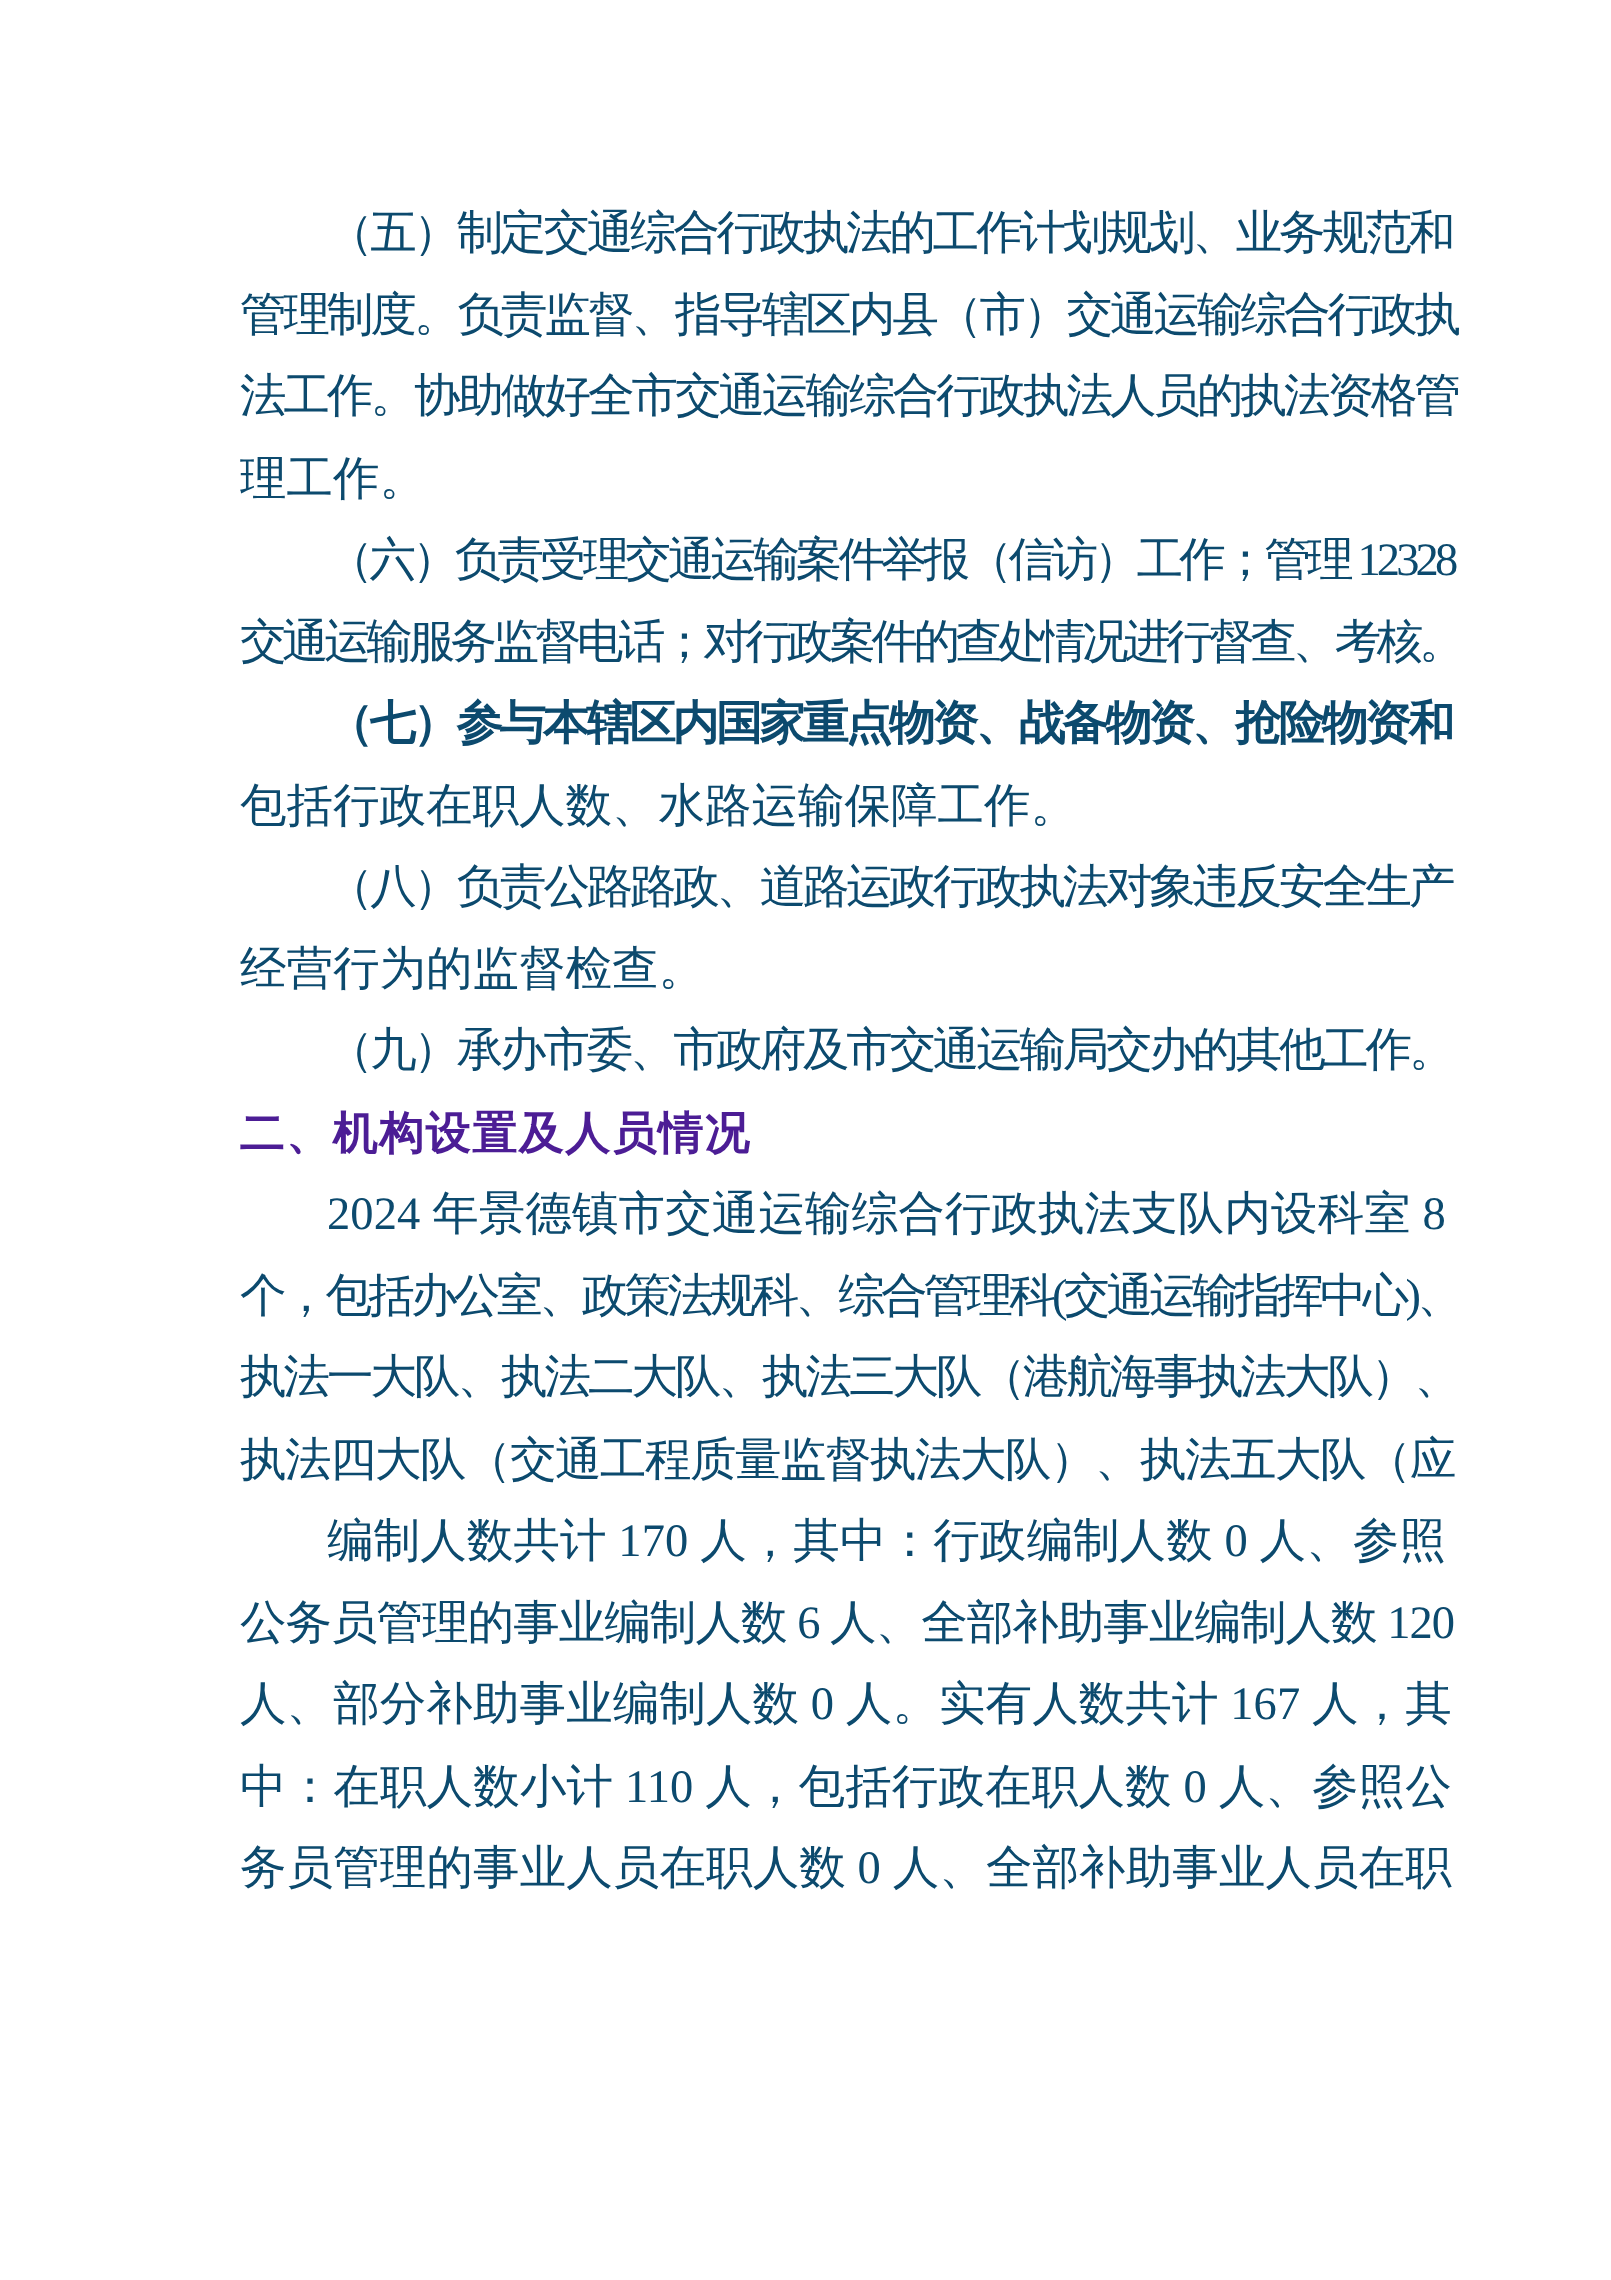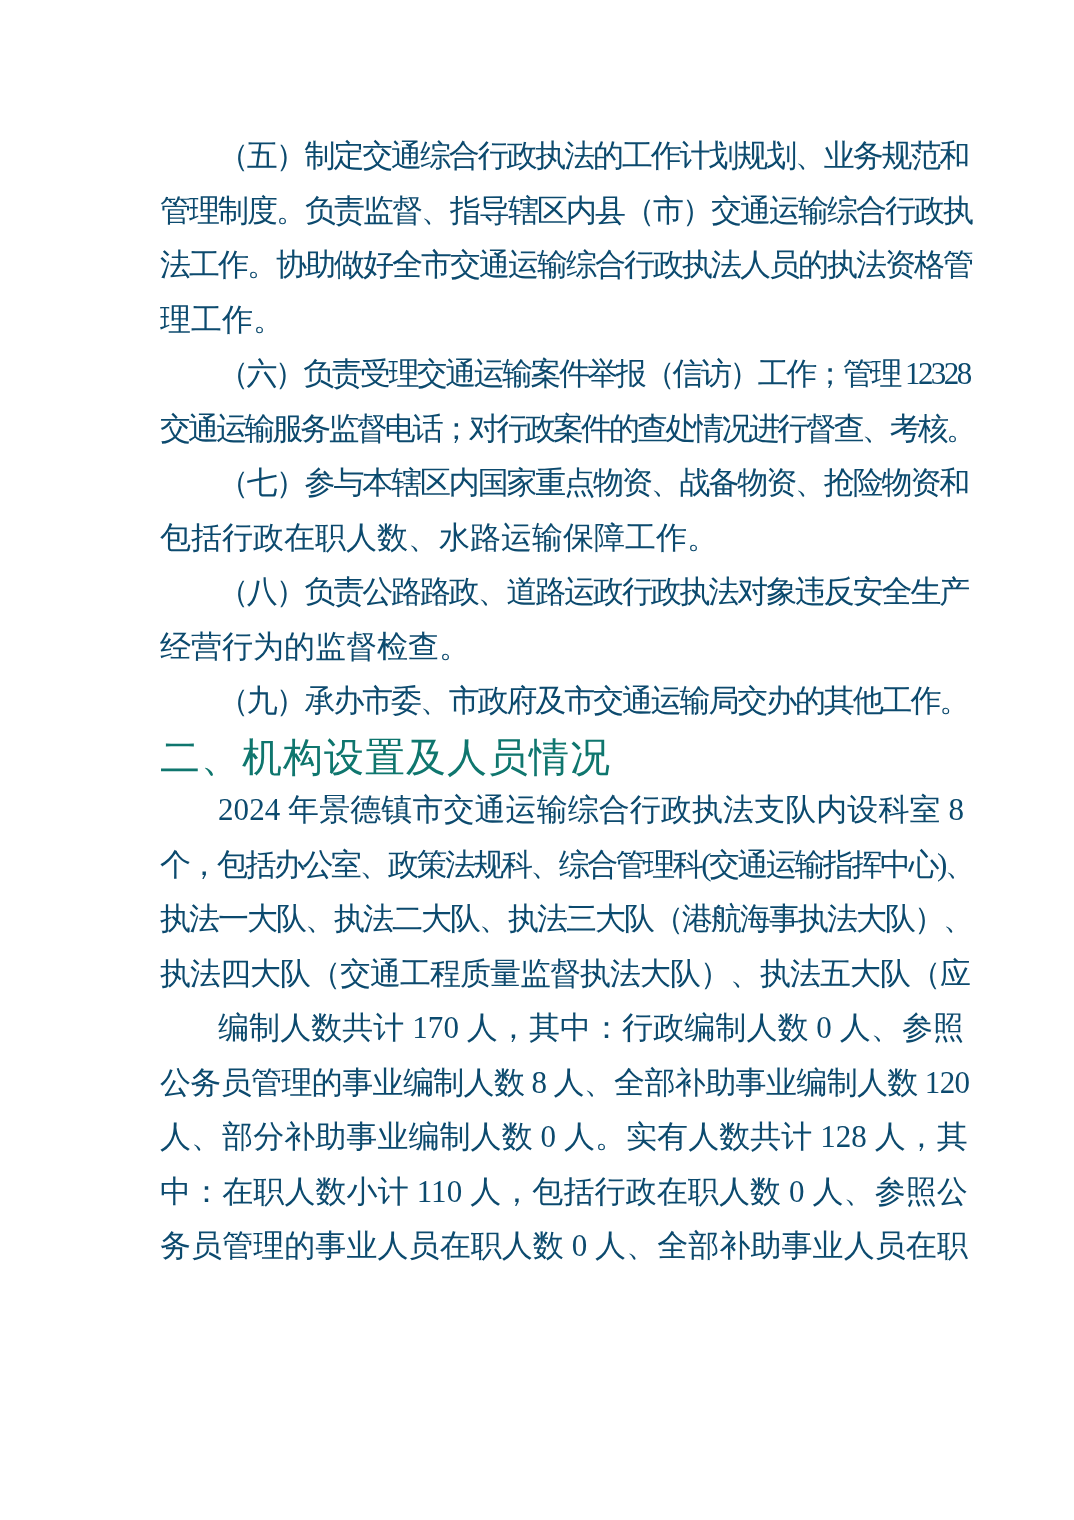--- a/index.html
+++ b/index.html
@@ -37,23 +37,23 @@
     font-size: 31px;
     color: #0c4a6e;
     vertical-align: middle;
     line-height: 54.5px;
   }
   .indent {
     padding-left: 58px;
   }
   .heading .txt {
     font-family: "Liberation Sans", "DejaVu Sans", sans-serif;
-    font-weight: 400;
-    font-size: 40px;
-    color: #0f766e;
+    font-weight: 700;
+    font-size: 30px;
+    color: #4c1d95;
     letter-spacing: 1px;
   }
   section { margin: 0; padding: 0; }
   h2 { margin: 0; padding: 0; font-weight: normal; }
 </style>
 </head>
 <body>
 
 <main class="page">
 
@@ -63,21 +63,21 @@
     <div class="line jl"><span class="txt" style="letter-spacing: -2px;">法工作。协助做好全市交通运输综合行政执法人员的执法资格管</span></div>
     <div class="line"><span class="txt" style="letter-spacing: 0px;">理工作。</span></div>
   </section>
 
   <section>
     <div class="line jl indent"><span class="txt" style="letter-spacing: -2.59px;">（六）负责受理交通运输案件举报（信访）工作；管理 12328</span></div>
     <div class="line"><span class="txt" style="letter-spacing: -2.93px;">交通运输服务监督电话；对行政案件的查处情况进行督查、考核。</span></div>
   </section>
 
   <section>
-    <div class="line jl indent"><span class="txt" style="letter-spacing: -2.15px;">（七）参与本辖区内国家重点物资、战备物资、抢险物资和</span></div>
+    <div class="line jl indent"><span class="txt" style="letter-spacing: -2.15px; font-weight: bold;">（七）参与本辖区内国家重点物资、战备物资、抢险物资和</span></div>
     <div class="line"><span class="txt" style="letter-spacing: 0px;">包括行政在职人数、水路运输保障工作。</span></div>
   </section>
 
   <section>
     <div class="line jl indent"><span class="txt" style="letter-spacing: -2.15px;">（八）负责公路路政、道路运政行政执法对象违反安全生产</span></div>
     <div class="line"><span class="txt" style="letter-spacing: 0px;">经营行为的监督检查。</span></div>
   </section>
 
   <section>
     <div class="line jl indent"><span class="txt" style="letter-spacing: -2.15px;">（九）承办市委、市政府及市交通运输局交办的其他工作。</span></div>
@@ -87,19 +87,19 @@
 
   <section>
     <div class="line jl indent"><span class="txt" style="letter-spacing: 0.07px;">2024 年景德镇市交通运输综合行政执法支队内设科室 8</span></div>
     <div class="line jl"><span class="txt" style="letter-spacing: -2.51px;">个，包括办公室、政策法规科、综合管理科(交通运输指挥中心)、</span></div>
     <div class="line jl"><span class="txt" style="letter-spacing: -2px;">执法一大队、执法二大队、执法三大队（港航海事执法大队）、</span></div>
     <div class="line jl"><span class="txt" style="letter-spacing: -1px;">执法四大队（交通工程质量监督执法大队）、执法五大队（应</span></div>
   </section>
 
   <section>
     <div class="line jl indent"><span class="txt" style="letter-spacing: 0.07px;">编制人数共计 170 人，其中：行政编制人数 0 人、参照</span></div>
-    <div class="line jl"><span class="txt" style="letter-spacing: -0.64px;">公务员管理的事业编制人数 8 人、全部补助事业编制人数 120</span></div>
-    <div class="line jl"><span class="txt" style="letter-spacing: 0.06px;">人、部分补助事业编制人数 0 人。实有人数共计 128 人，其</span></div>
+    <div class="line jl"><span class="txt" style="letter-spacing: -0.64px;">公务员管理的事业编制人数 6 人、全部补助事业编制人数 120</span></div>
+    <div class="line jl"><span class="txt" style="letter-spacing: 0.06px;">人、部分补助事业编制人数 0 人。实有人数共计 167 人，其</span></div>
     <div class="line jl"><span class="txt" style="letter-spacing: 0.1px;">中：在职人数小计 110 人，包括行政在职人数 0 人、参照公</span></div>
     <div class="line jl"><span class="txt" style="letter-spacing: 0.07px;">务员管理的事业人员在职人数 0 人、全部补助事业人员在职</span></div>
   </section>
 
 </main>
 
 </body></html>

